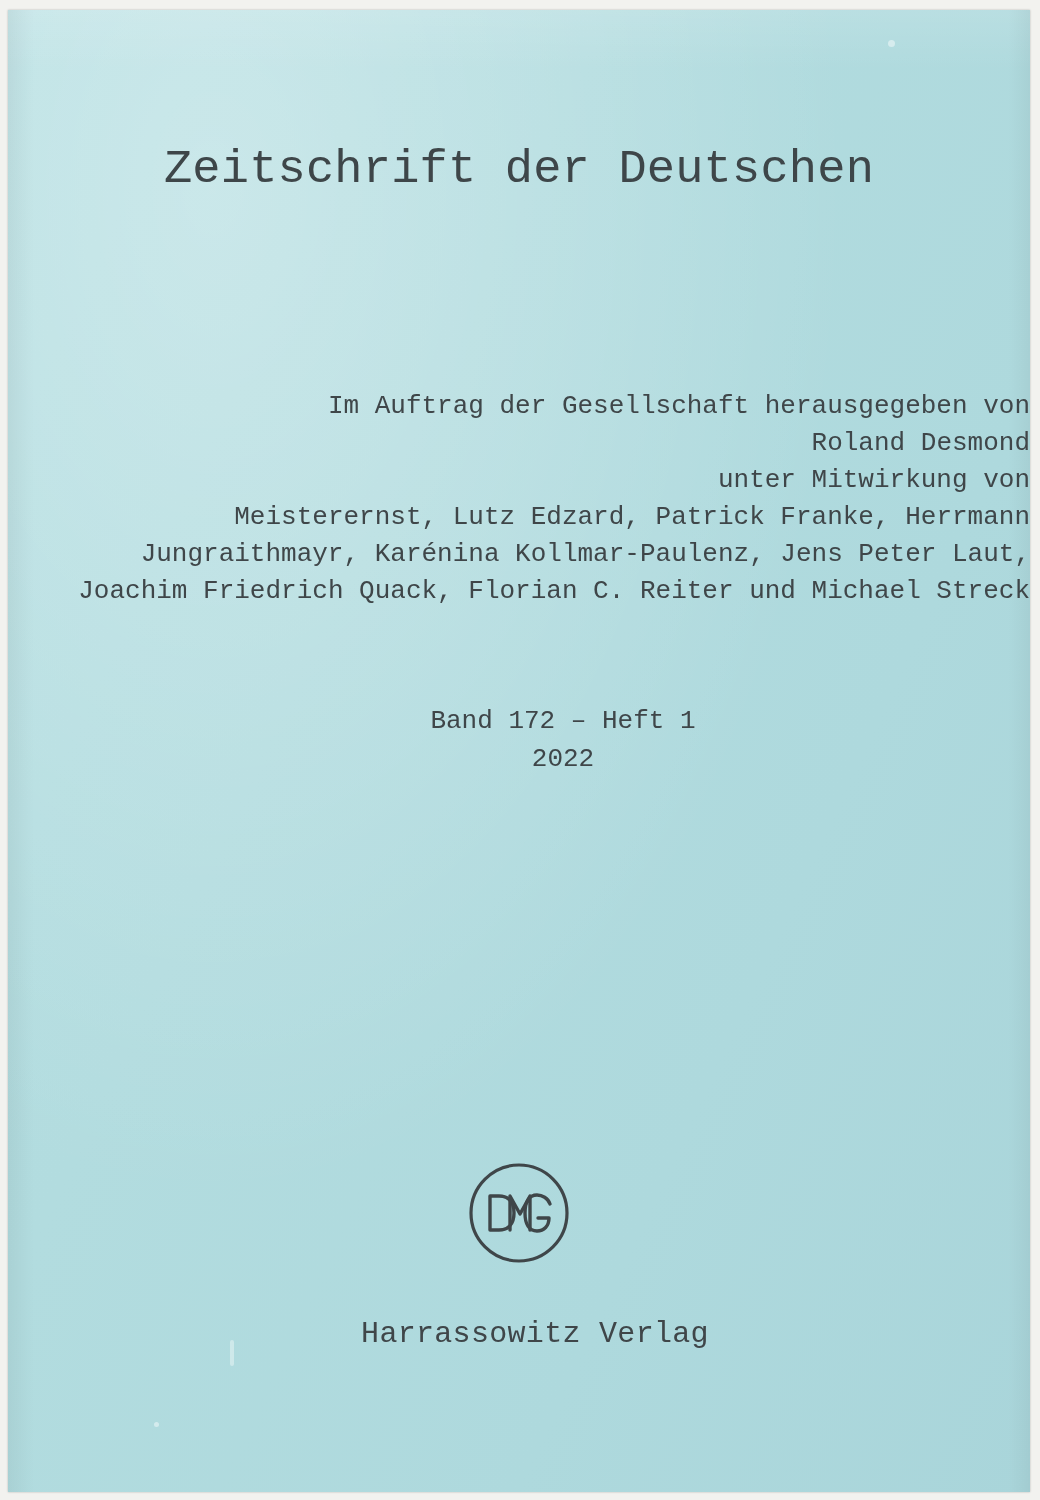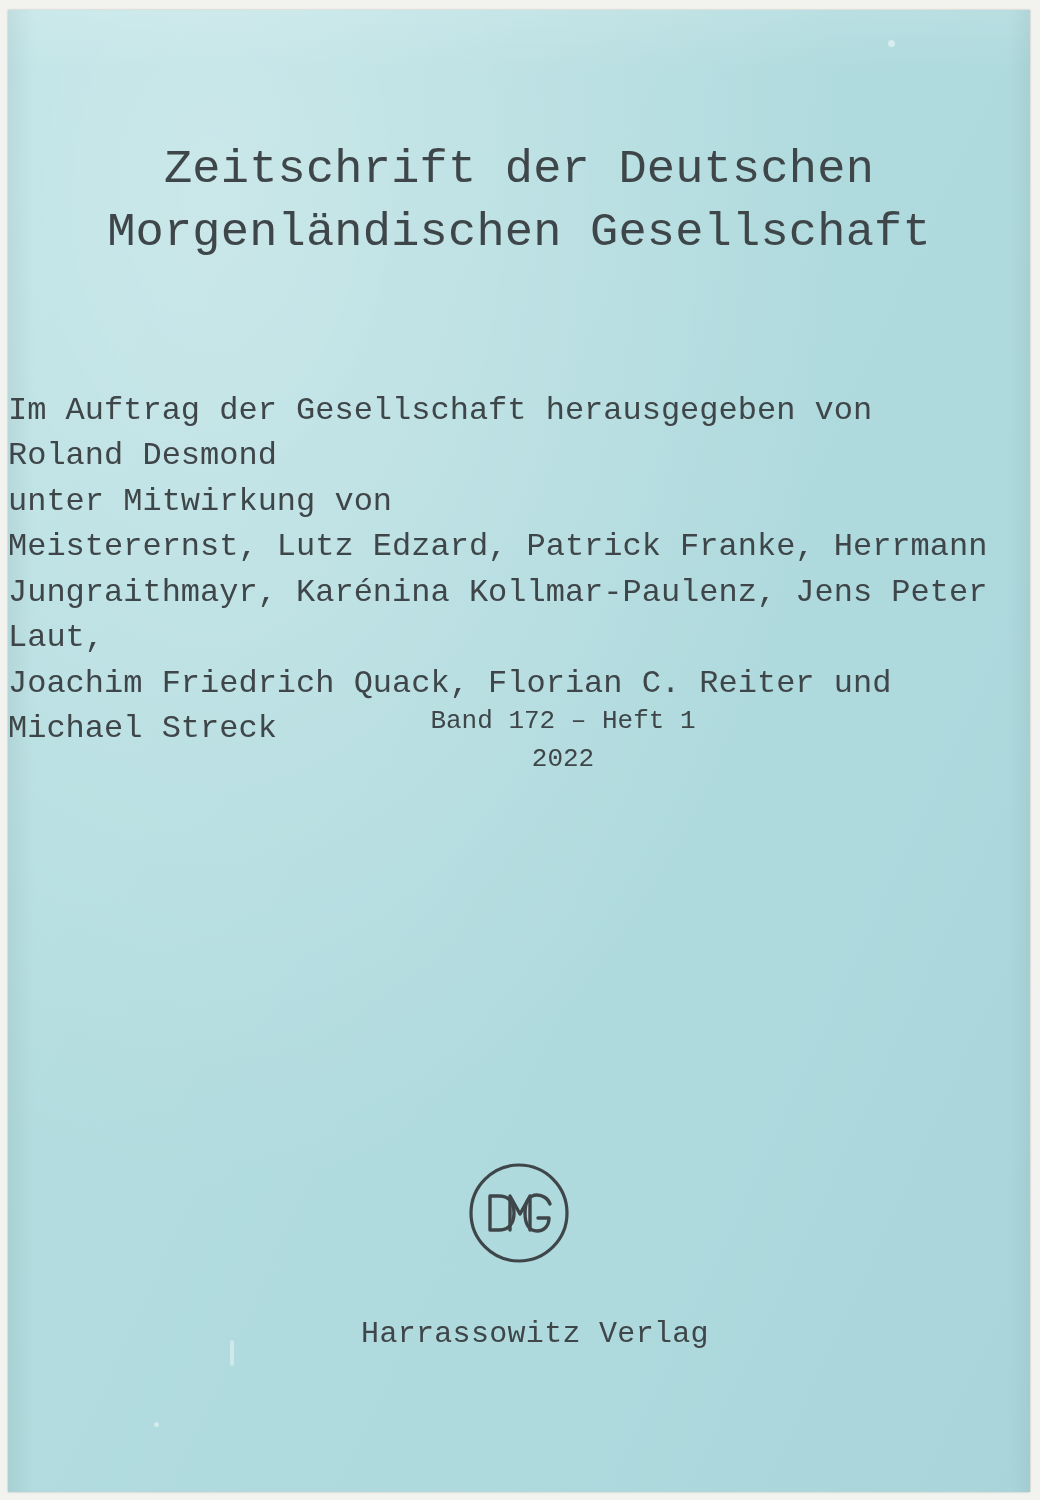--- a/index.html
+++ b/index.html
@@ -70,22 +70,22 @@
   }
   .journal-title .line {
     display: block;
   }
 
   .editor-block {
     position: absolute;
     top: 378px;
     left: 0;
     width: 100%;
-    text-align: left;
-    font-size: 32px;
+    text-align: right;
+    font-size: 26px;
     line-height: 1.42;
     color: #3f4649;
   }
   .editor-block .line {
     display: block;
   }
 
   .issue-block {
     position: absolute;
     top: 693px;
@@ -136,21 +136,20 @@
 </head>
 <body>
 
 <div class="scan-bg"></div>
 
 <div class="cover">
   <div class="content">
 
     <div class="journal-title">
       <span class="line">Zeitschrift der Deutschen</span>
-      <span class="line">Morgenländischen Gesellschaft</span>
     </div>
 
     <div class="editor-block">
       <span class="line">Im Auftrag der Gesellschaft herausgegeben von</span>
       <span class="line">Roland Desmond</span>
       <span class="line">unter Mitwirkung von</span>
       <span class="line">Meisterernst, Lutz Edzard, Patrick Franke, Herrmann</span>
       <span class="line">Jungraithmayr, Karénina Kollmar-Paulenz, Jens Peter Laut,</span>
       <span class="line">Joachim Friedrich Quack, Florian C. Reiter und Michael Streck</span>
     </div>

